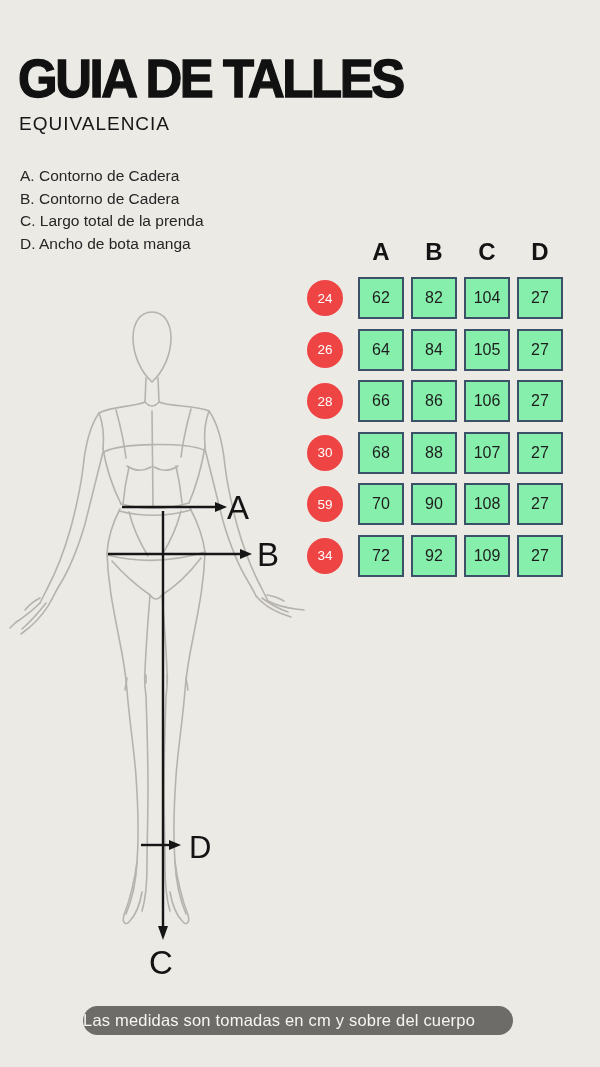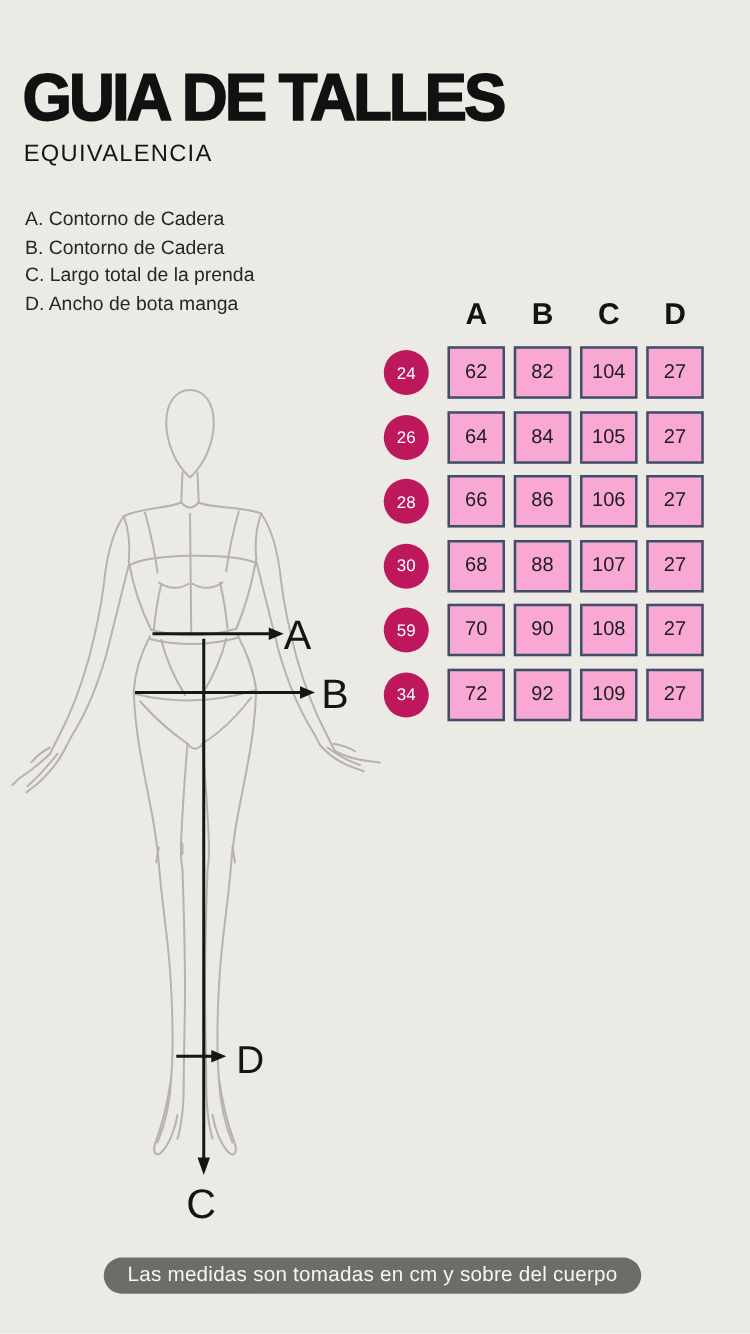--- a/index.html
+++ b/index.html
@@ -33,35 +33,35 @@
   .legend li { font-size:15.5px; line-height:22.5px; color:#262626; }
   
   .figure-wrap { position:absolute; left:0; top:290px; width:310px; height:690px; }
   
   .size-table { position:absolute; left:307px; top:238px; }
   .theader { display:flex; gap:7px; margin-left:51px; margin-bottom:11px; }
   .col-letter { width:46px; text-align:center; font-size:24px; font-weight:700; color:#131313; }
   .trow { display:flex; align-items:center; gap:7px; margin-bottom:9.5px; }
   .size-circle {
     width:36px; height:36px; border-radius:50%;
-    background:#be185d; color:#fff; font-size:13.5px;
+    background:#ef4444; color:#fff; font-size:13.5px;
     display:flex; align-items:center; justify-content:center;
     margin-right:8px; flex:0 0 auto;
   }
   .cell {
     box-sizing:border-box; width:46px; height:42px;
-    border:2px solid #3C5068; background:#f9a8d4;
+    border:2px solid #3C5068; background:#86efac;
     display:flex; align-items:center; justify-content:center;
     font-size:16px; color:#1d1d1d;
   }
   
   .footer-pill {
     position:absolute; left:83px; top:1006px; width:430px; height:29px;
     background:#6E6C69; border-radius:15px;
-    display:flex; align-items:center; justify-content:center;
+    display:flex; align-items:center; justify-content:flex-start;
     color:#F6F5F2; font-size:16.5px; letter-spacing:0.2px; white-space:nowrap;
   }
 </style>
 </head>
 <body>
 
 <div class="canvas">
 
   <div class="title">GUIA DE TALLES</div>
   <div class="subtitle">EQUIVALENCIA</div>

